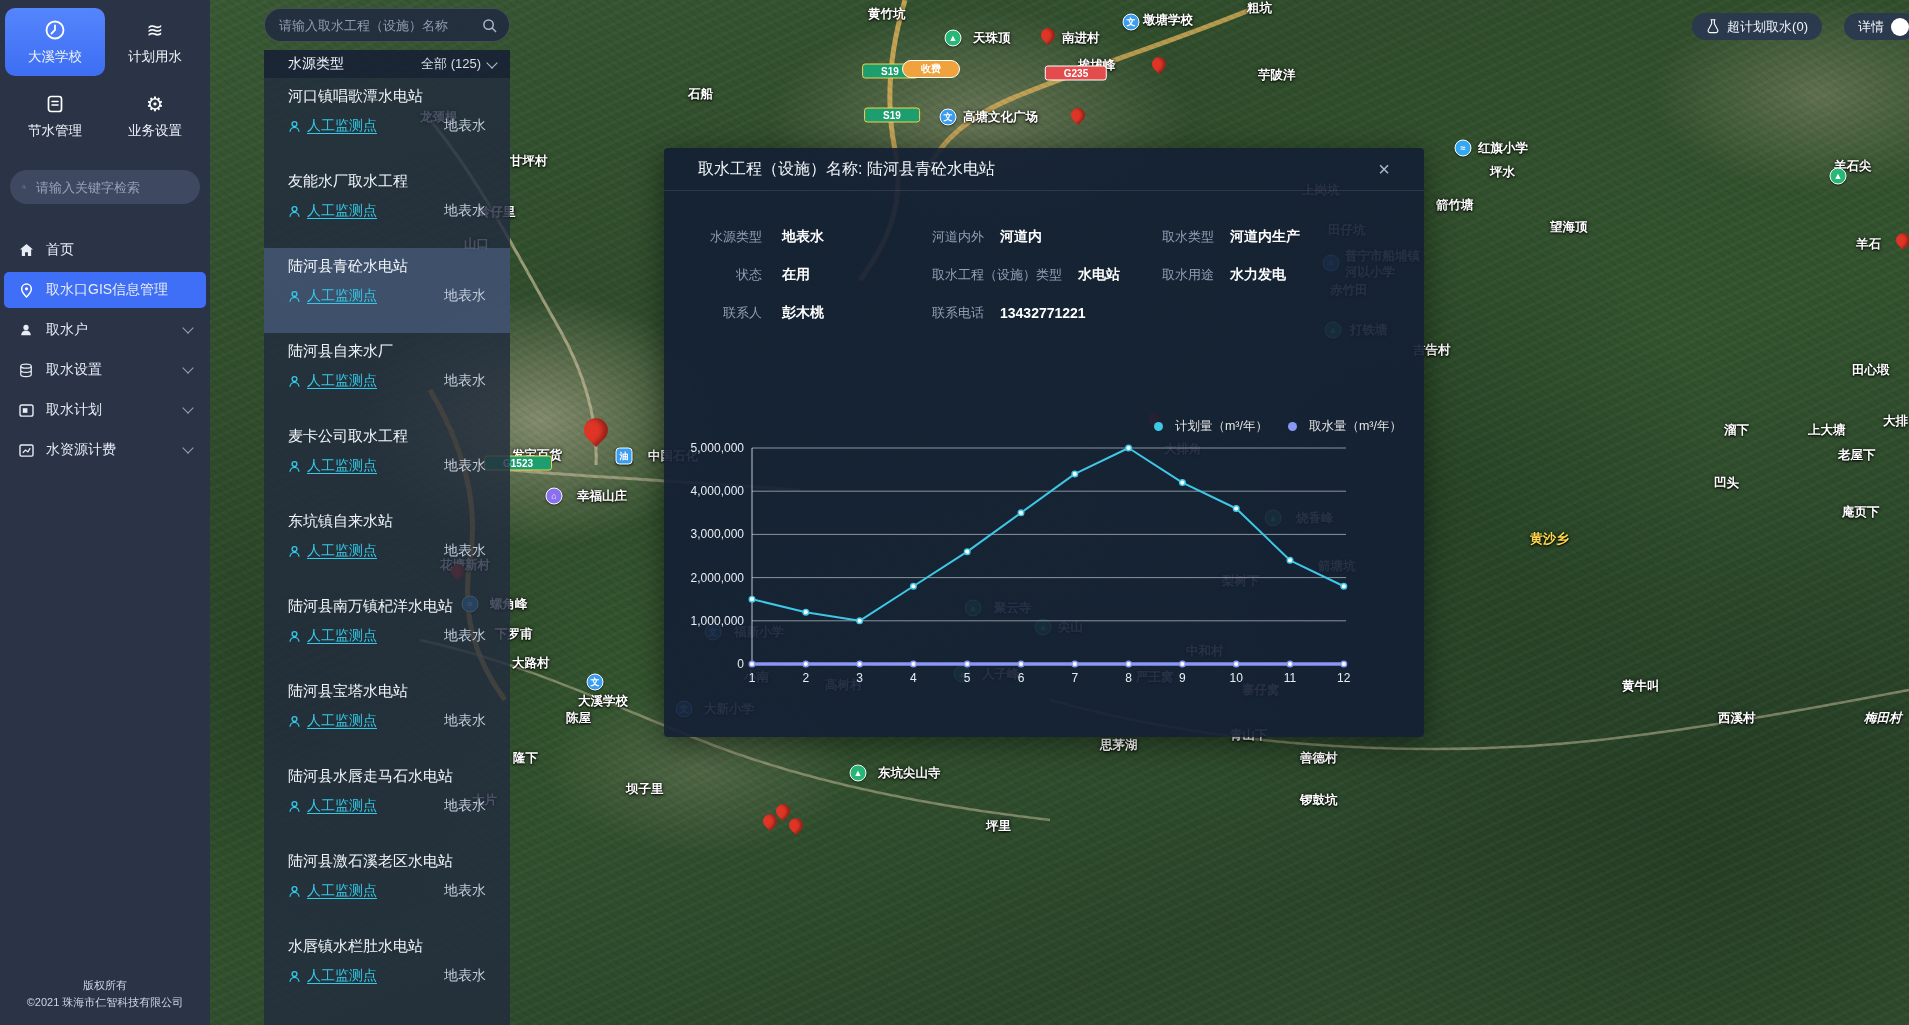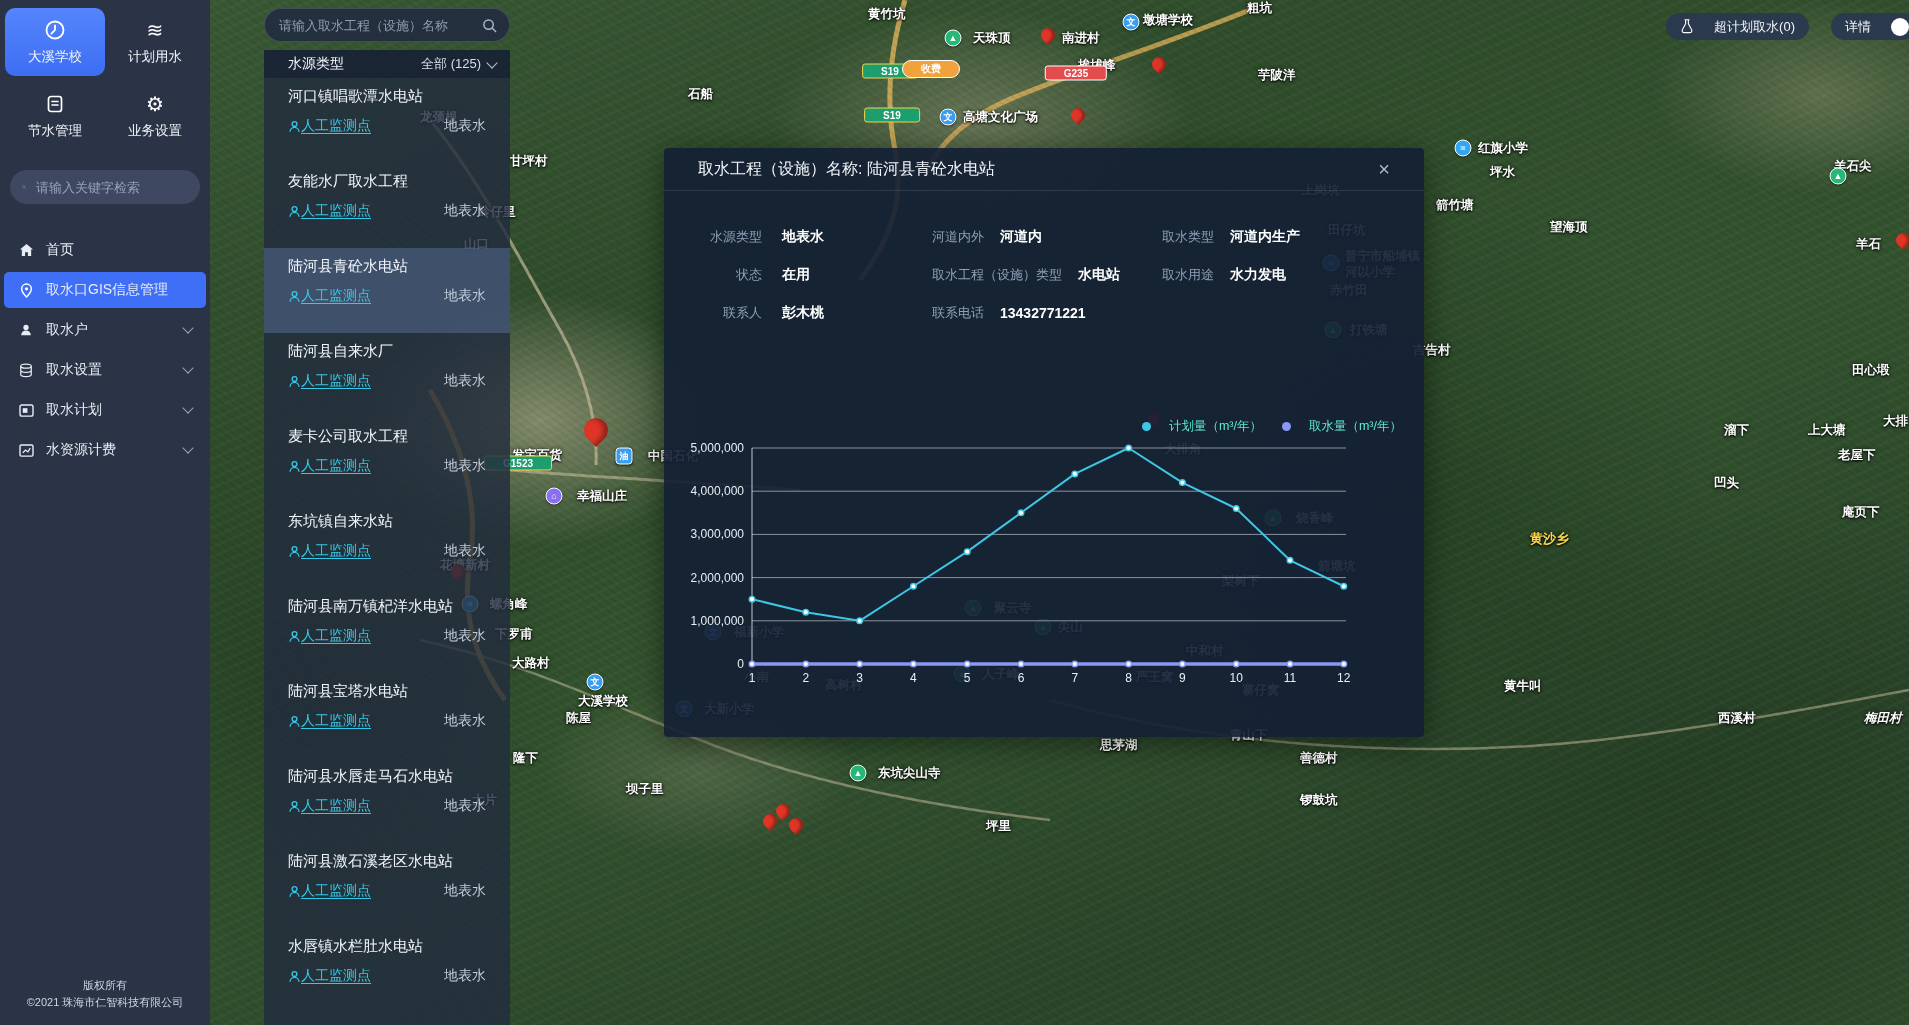--- a/index.html
+++ b/index.html
@@ -31,21 +31,21 @@
   .pin{position:absolute;width:14px;height:14px;background:#df3526;z-index:3;
       border-radius:50% 50% 50% 0;transform:translate(-50%,-92%) rotate(-45deg);
       box-shadow:inset -2px -2px 3px rgba(0,0,0,.35);}
   .shield{position:absolute;transform:translate(-50%,-50%);font-size:10px;font-weight:bold;color:#fff;
       padding:1px 18px;border-radius:3px;z-index:2;white-space:nowrap;}
   .shield.g{background:#1d9e6e;border:1px solid #f5d34c;}
   .shield.r{background:#e34c4c;border:1px solid #fff;}
   .shield.o{background:#f0a23c;border:1px solid #fff;border-radius:9px;}
   
   #topbar-right{position:absolute;top:13px;right:-8px;z-index:15;display:flex;gap:22px;align-items:center;}
-  .pill{display:flex;align-items:center;gap:20px;background:rgba(42,55,80,.92);color:#f2f6fb;
+  .pill{display:flex;align-items:center;gap:7px;background:rgba(42,55,80,.92);color:#f2f6fb;
       font-size:13px;height:27px;padding:0 14px;border-radius:14px;cursor:pointer;}
   .pill .knob{width:18px;height:18px;border-radius:50%;background:#fff;margin-right:-6px;}
   
   #sidebar{position:absolute;left:0;top:0;bottom:0;width:210px;background:#2b3447;z-index:10;
       display:flex;flex-direction:column;}
   .modules{display:grid;grid-template-columns:1fr 1fr;padding:8px 5px 4px 5px;row-gap:6px;}
   .module{display:flex;flex-direction:column;align-items:center;justify-content:center;
       height:68px;border-radius:10px;cursor:pointer;}
   .module .mi{height:24px;display:flex;align-items:center;justify-content:center;font-size:20px;color:#fff;}
   .module .ml{font-size:13.5px;margin-top:6px;color:#f0f4fa;}
@@ -74,39 +74,39 @@
   .lp-body{position:absolute;top:50px;left:0;right:0;bottom:0;background:rgba(34,44,62,.82);overflow:hidden;}
   .lp-header{height:28px;background:rgba(26,35,52,.9);display:flex;align-items:center;padding:0 14px 0 24px;}
   .lp-header .hl{font-size:14px;color:#f4f7fc;}
   .lp-filter{margin-left:auto;display:flex;align-items:center;gap:7px;font-size:13px;color:#d7dde8;cursor:pointer;}
   .lp-filter .chev{width:7px;height:7px;border-right:1.6px solid #b9c2d2;border-bottom:1.6px solid #b9c2d2;
       transform:rotate(45deg);margin-top:-3px;}
   .lp-item{height:85px;box-sizing:border-box;padding:9px 24px 0 24px;cursor:pointer;}
   .lp-item.sel{background:rgba(84,106,145,.55);}
   .lp-title{font-size:15px;color:#f2f6fb;}
   .lp-meta{margin-top:11px;display:flex;align-items:center;}
-  .lp-mon{display:flex;align-items:center;gap:0;color:#35c8e8;font-size:14px;}
+  .lp-mon{display:flex;align-items:center;gap:6px;color:#35c8e8;font-size:14px;}
   .lp-mon u{text-underline-offset:3px;}
   .lp-type{margin-left:auto;color:#c3cddb;font-size:14px;}
   
   #modal{position:absolute;left:664px;top:148px;width:760px;height:589px;z-index:20;
       background:rgba(19,31,52,.92);border-radius:4px;box-shadow:0 6px 30px rgba(0,0,0,.45);}
   .m-head{height:42px;border-bottom:1px solid rgba(255,255,255,.10);display:flex;align-items:center;
       padding:0 34px;font-size:16px;color:#f2f6fb;}
   .m-close{margin-left:auto;font-size:20px;color:#aebacb;cursor:pointer;line-height:1;}
   .m-fields{position:absolute;top:70px;left:0;right:0;}
   .frow{position:relative;height:38px;}
   .grp{position:absolute;top:0;height:38px;display:flex;align-items:center;}
   .g1{left:16px}.g2{left:268px}.g3{left:498px}
   .fl{color:#8fa0b6;font-size:13px;margin-right:16px;white-space:nowrap;}
   .g1 .fl{width:82px;text-align:right;margin-right:20px;}
   .fv{color:#fff;font-weight:bold;font-size:14px;white-space:nowrap;}
   .m-chart{position:absolute;left:0;top:262px;width:760px;height:310px;}
   #legend{position:absolute;top:8px;right:22px;display:flex;gap:20px;z-index:2;}
-  .leg{display:flex;align-items:center;gap:18px;font-size:12.5px;color:#5eead4;cursor:pointer;}
+  .leg{display:flex;align-items:center;gap:12px;font-size:12.5px;color:#e5e5e5;cursor:pointer;}
   .leg i{width:9px;height:9px;border-radius:50%;display:inline-block;}
   #chart{position:absolute;inset:0;}
 </style>
 </head>
 <body>
 
 <div id="map">
   <svg id="roads" viewBox="0 0 1909 1025">
     <path d="M905,0 C890,50 885,100 895,150 C905,200 890,240 860,280" stroke="#e2b45a" stroke-width="5" fill="none" opacity=".8"></path>
     <path d="M1250,10 C1150,50 1080,70 1020,95 C970,115 940,140 925,175" stroke="#e2b45a" stroke-width="5" fill="none" opacity=".75"></path>
@@ -161,21 +161,21 @@
       <span class="map-label" style="left: 994px; top: 608px;">聚云寺</span>
       <span class="map-label" style="left: 1058px; top: 627px;">尖山</span>
       <span class="map-label" style="left: 1186px; top: 651px;">中和村</span>
       <span class="map-label" style="left: 734px; top: 632px;">福新小学</span>
       <span class="map-label" style="left: 512px; top: 663px;">大路村</span>
       <span class="map-label" style="left: 744px; top: 677px;">小南</span>
       <span class="map-label" style="left: 825px; top: 685px;">高树村</span>
       <span class="map-label" style="left: 1136px; top: 677px;">严王窝</span>
       <span class="map-label" style="left: 982px; top: 674px;">人子峰</span>
       <span class="map-label" style="left: 1242px; top: 690px;">寨仔窝</span>
-      <span class="map-label" style="left: 1504px; top: 686px;">黄牛叫</span>
+      <span class="map-label" style="left: 1622px; top: 686px;">黄牛叫</span>
       <span class="map-label" style="left: 578px; top: 701px;">大溪学校</span>
       <span class="map-label" style="left: 566px; top: 718px;">陈屋</span>
       <span class="map-label" style="left: 704px; top: 709px;">大新小学</span>
       <span class="map-label" style="left: 1718px; top: 718px;">西溪村</span>
       <span class="map-label" style="left: 1864px; top: 718px; font-style: italic;">梅田村</span>
       <span class="map-label" style="left: 513px; top: 758px;">隆下</span>
       <span class="map-label" style="left: 878px; top: 773px;">东坑尖山寺</span>
       <span class="map-label" style="left: 1100px; top: 745px;">思茅湖</span>
       <span class="map-label" style="left: 1230px; top: 735px;">青山下</span>
       <span class="map-label" style="left: 1300px; top: 758px;">善德村</span>

